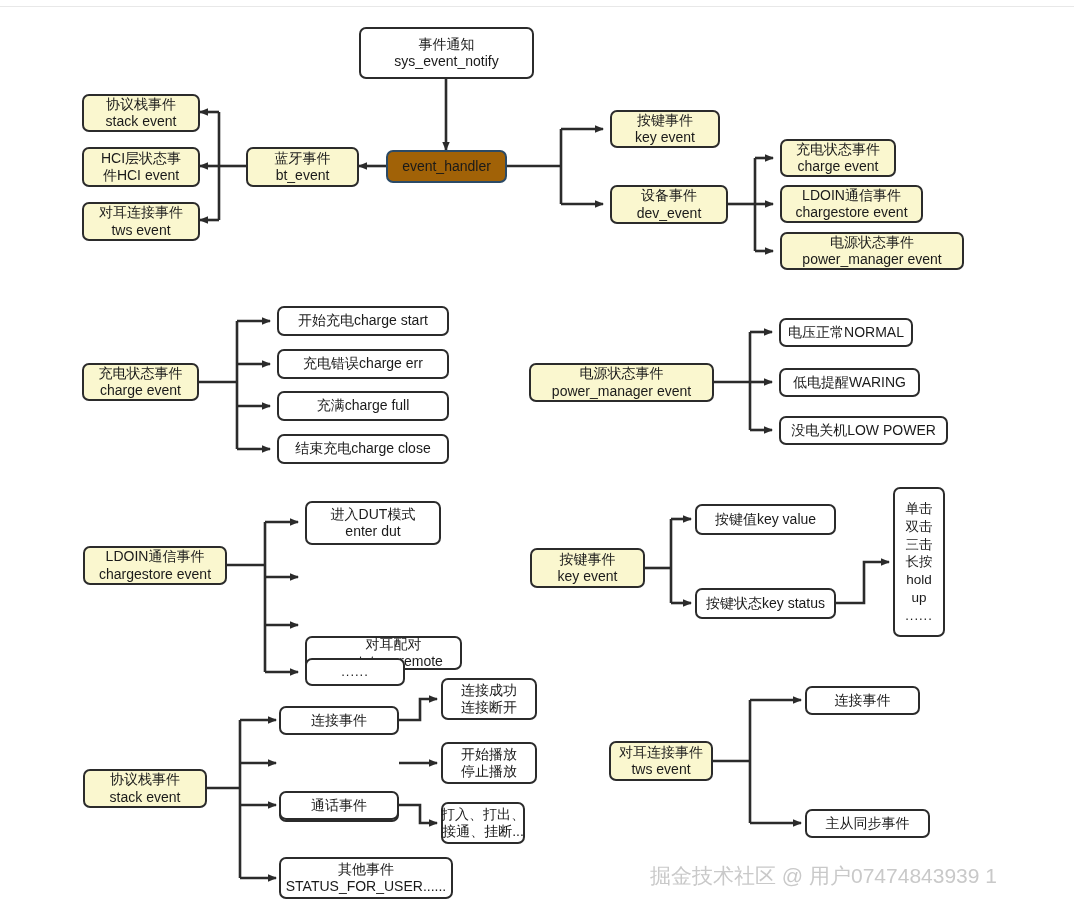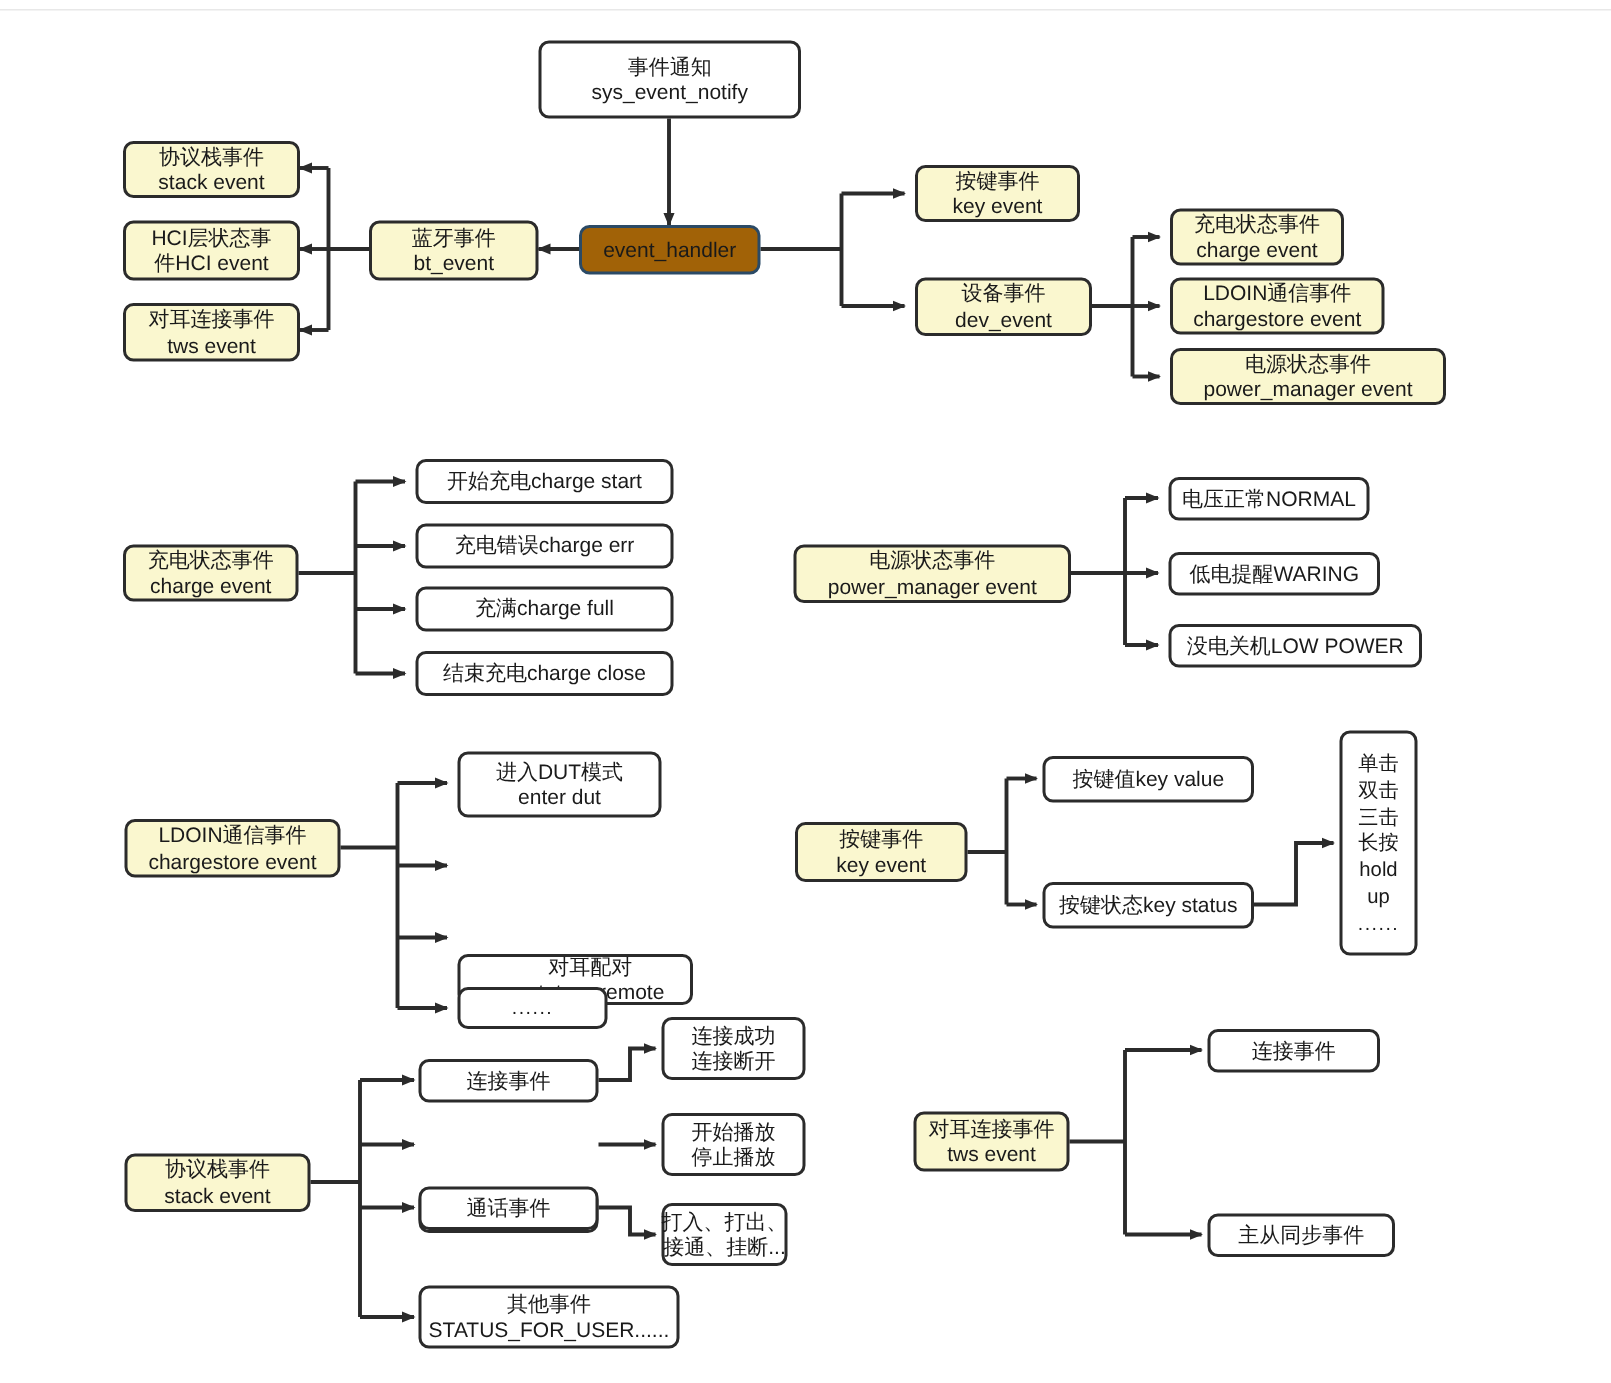--- a/index.html
+++ b/index.html
@@ -298,14 +298,15 @@
     <span class="ln">对耳连接事件</span>
     <span class="ln">tws event</span>
   </div>
   <div class="node" style="left:805px; top:686px; width:115px; height:29px;">
     <span class="ln">连接事件</span>
   </div>
   <div class="node" style="left:805px; top:809px; width:125px; height:29px;">
     <span class="ln">主从同步事件</span>
   </div>
 
+  <div id="watermark">掘金技术社区 @ 用户07474843939 1</div>
 
 </div>
 
 </body></html>

